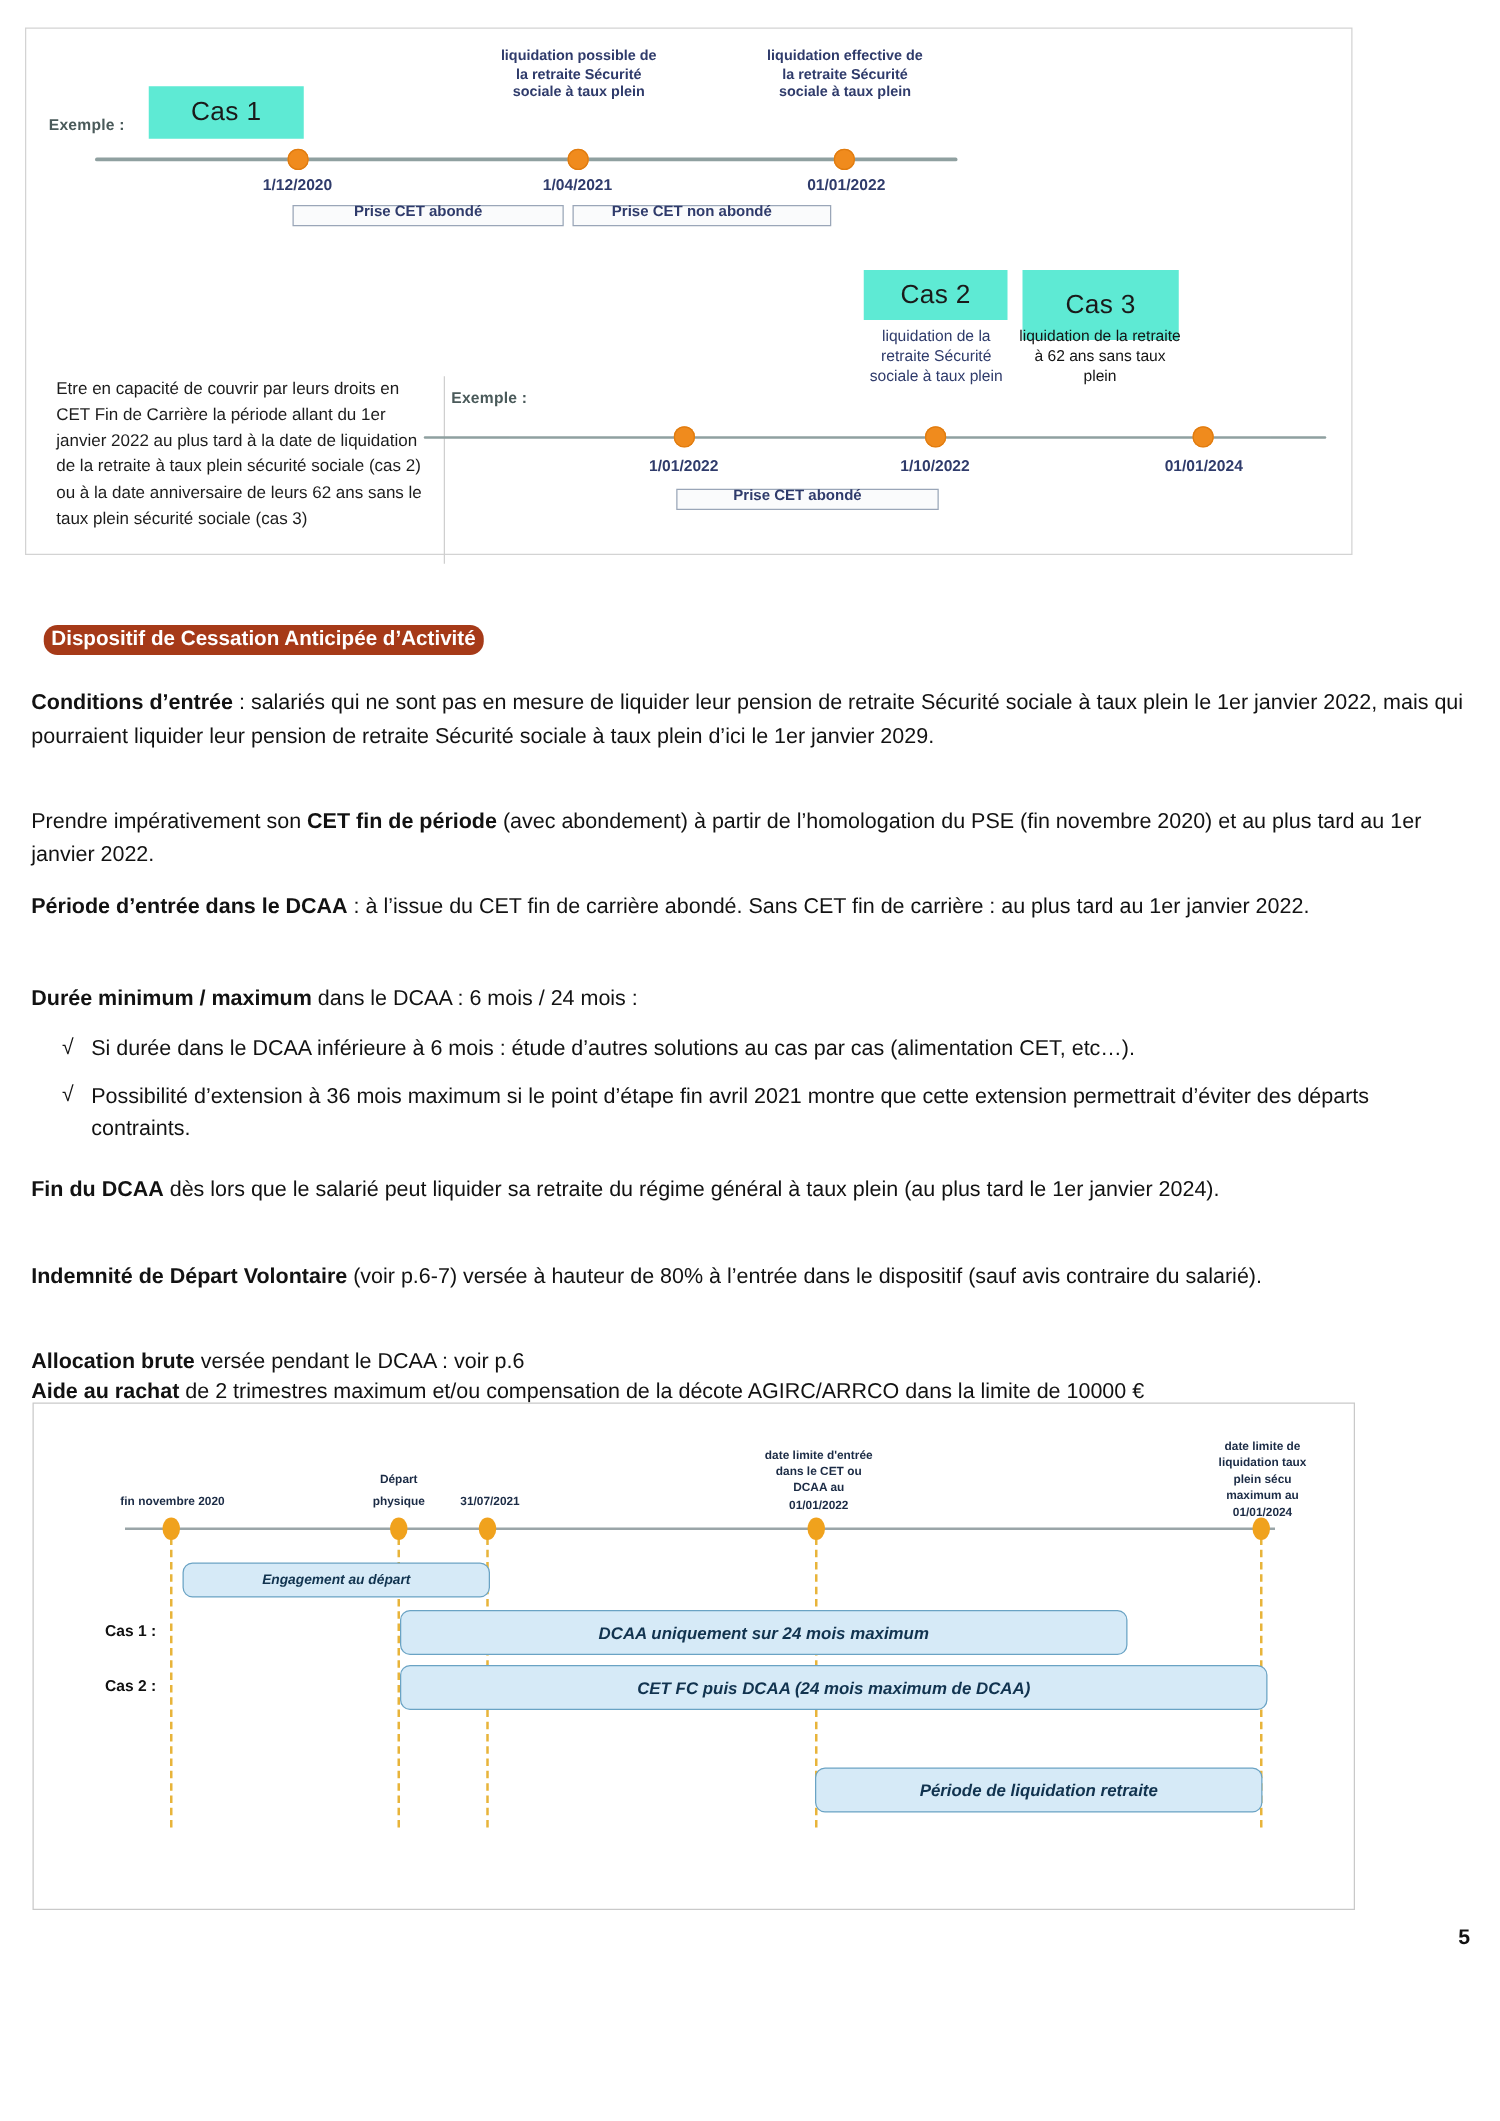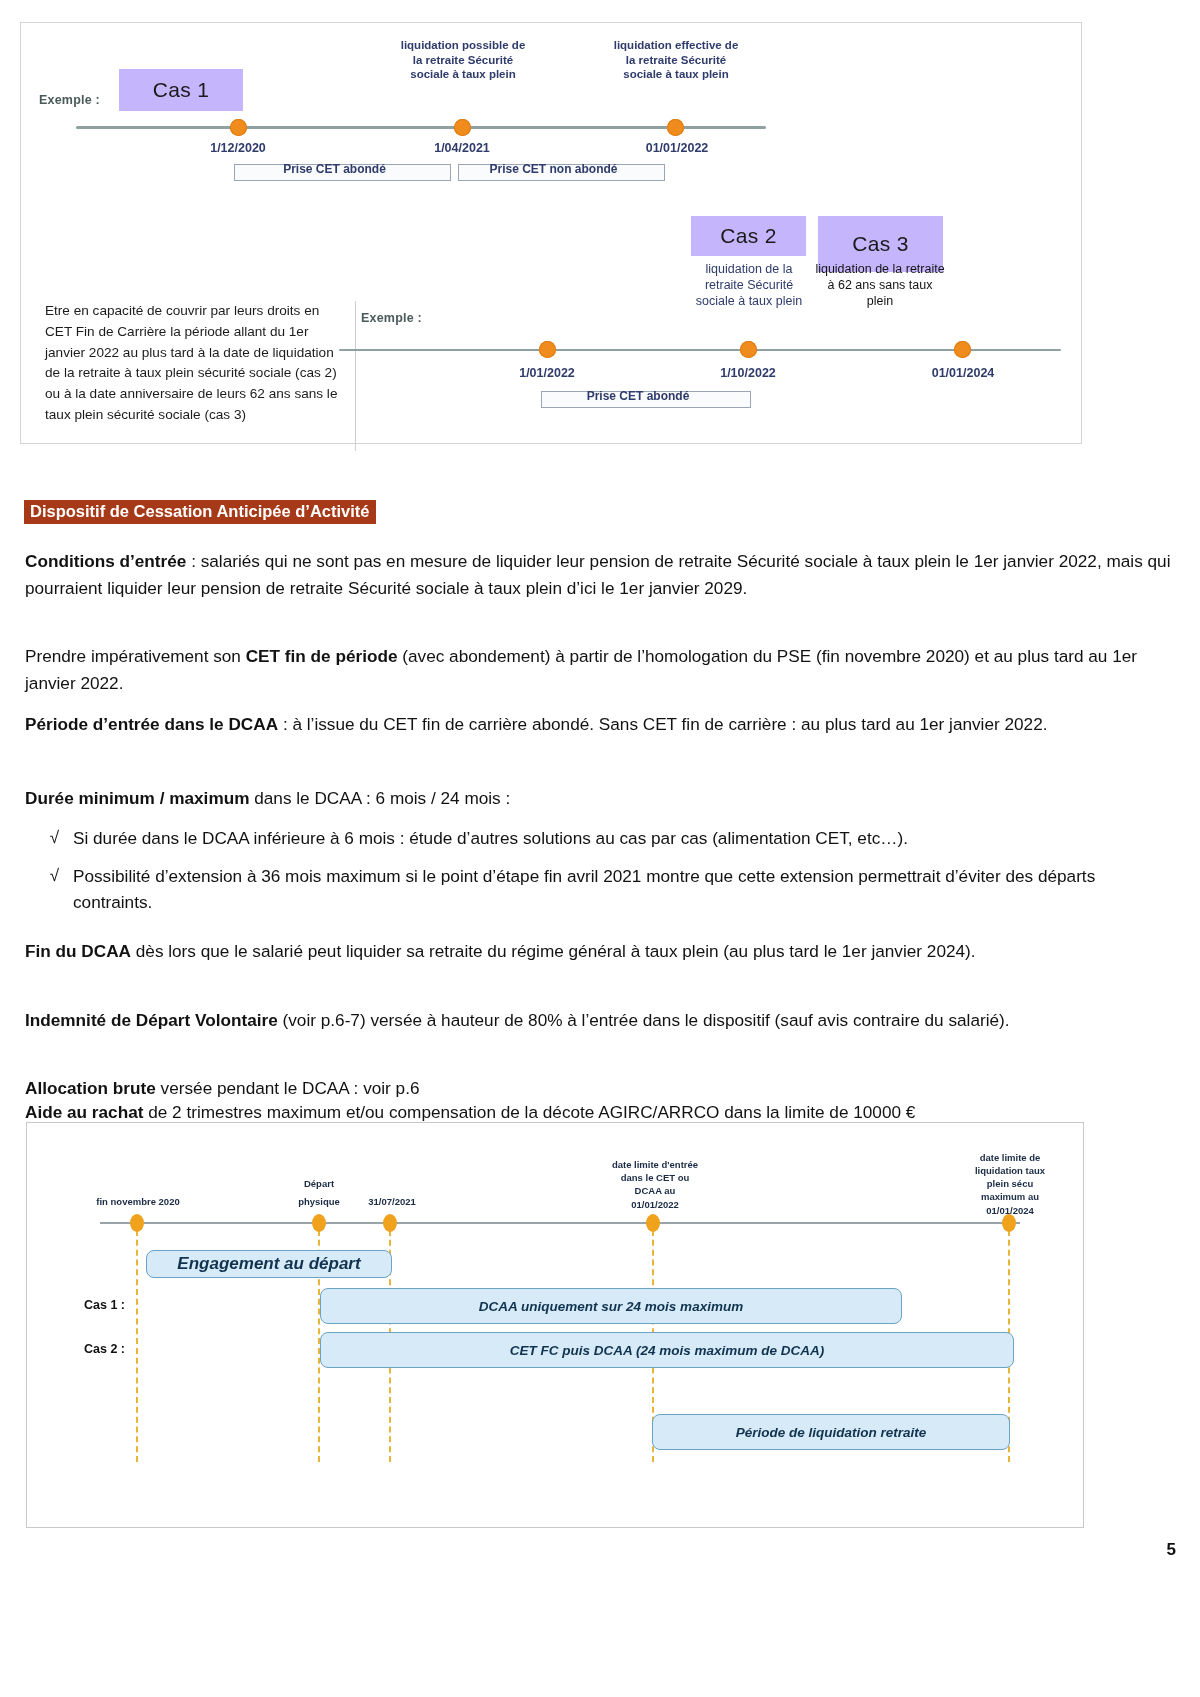--- a/index.html
+++ b/index.html
@@ -15,21 +15,21 @@
   
   .fig-top{
     position:absolute;left:20px;top:22px;width:1060px;height:420px;
     border:1px solid #d3d3d3;background:#fff;
   }
   .exemple-lbl{
     position:absolute;font-size:12.5px;color:#4a5a5a;font-weight:600;
     letter-spacing:.2px;
   }
   .cas-chip{
-    position:absolute;background:#c4b5fd;color:#1a1a1a;
+    position:absolute;background:#5eead4;color:#1a1a1a;
     display:flex;align-items:center;justify-content:center;
     font-size:21px;letter-spacing:.3px;
   }
   .axis-line{
     position:absolute;height:3px;background:#8fa0a0;border-radius:2px;
   }
   .dot{
     position:absolute;width:17px;height:17px;border-radius:50%;
     background:#f08b1d;box-shadow:0 0 0 1px #e07c10 inset;
   }
@@ -54,24 +54,24 @@
     font-size:12px;font-weight:700;color:#2f3b6b;white-space:nowrap;
   }
   .left-desc{
     position:absolute;left:24px;top:278px;width:300px;
     font-size:13.6px;line-height:20.8px;color:#1c1c1c;
     border-right:1px solid #cfcfcf;padding-right:10px;height:150px;
   }
 
   
   .sec-heading{
-    position:absolute;left:24px;top:500px;
+    position:absolute;left:35px;top:500px;
     background:#a63a18;color:#ffffff;
     font-size:16.5px;font-weight:600;
-    padding:2px 6px 3px 6px;white-space:nowrap;
+    padding:2px 6px 3px 6px;white-space:nowrap;border-radius:11px;
   }
   .para{
     position:absolute;left:25px;width:1152px;
     font-size:17.2px;line-height:26.5px;color:#121212;
   }
   .para b{font-weight:700;}
   .bullets{
     position:absolute;left:25px;width:1152px;
   }
   .bullet{
@@ -100,21 +100,21 @@
     position:absolute;font-size:9.5px;line-height:12px;color:#1b2b45;
     font-weight:700;text-align:center;white-space:nowrap;
   }
   .bar{
     position:absolute;height:34px;border:1px solid #6aa3c4;border-radius:8px;
     background:#d6eaf7;
     display:flex;align-items:center;justify-content:center;
     font-size:13.5px;font-style:italic;font-weight:700;color:#11334f;
     white-space:nowrap;
   }
-  .bar.small{height:26px;font-size:17px;}
+  .bar.small{height:26px;font-size:11px;}
   .caslbl{
     position:absolute;font-size:12.5px;font-weight:700;color:#111;
   }
   .page-no{
     position:absolute;right:24px;top:1540px;font-size:17px;font-weight:700;color:#111;
   }
 </style>
 </head>
 <body>
 

